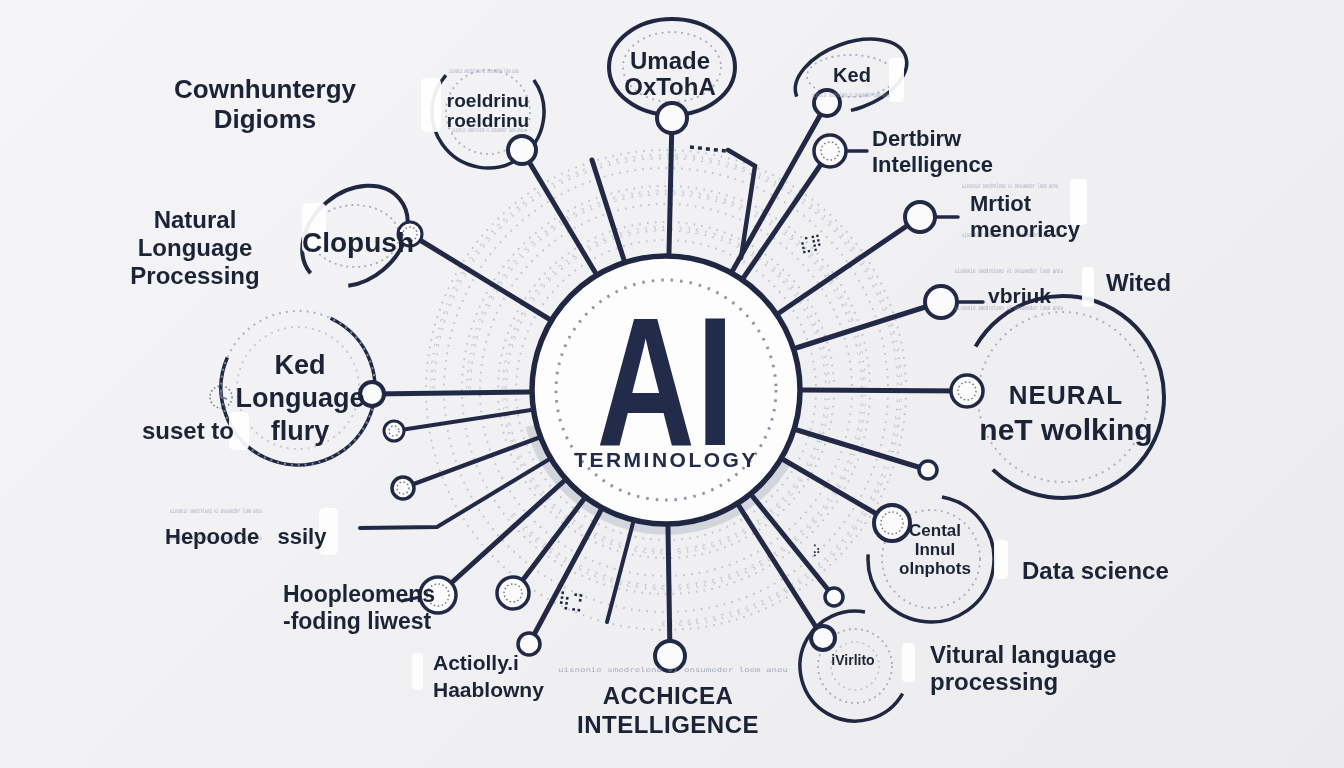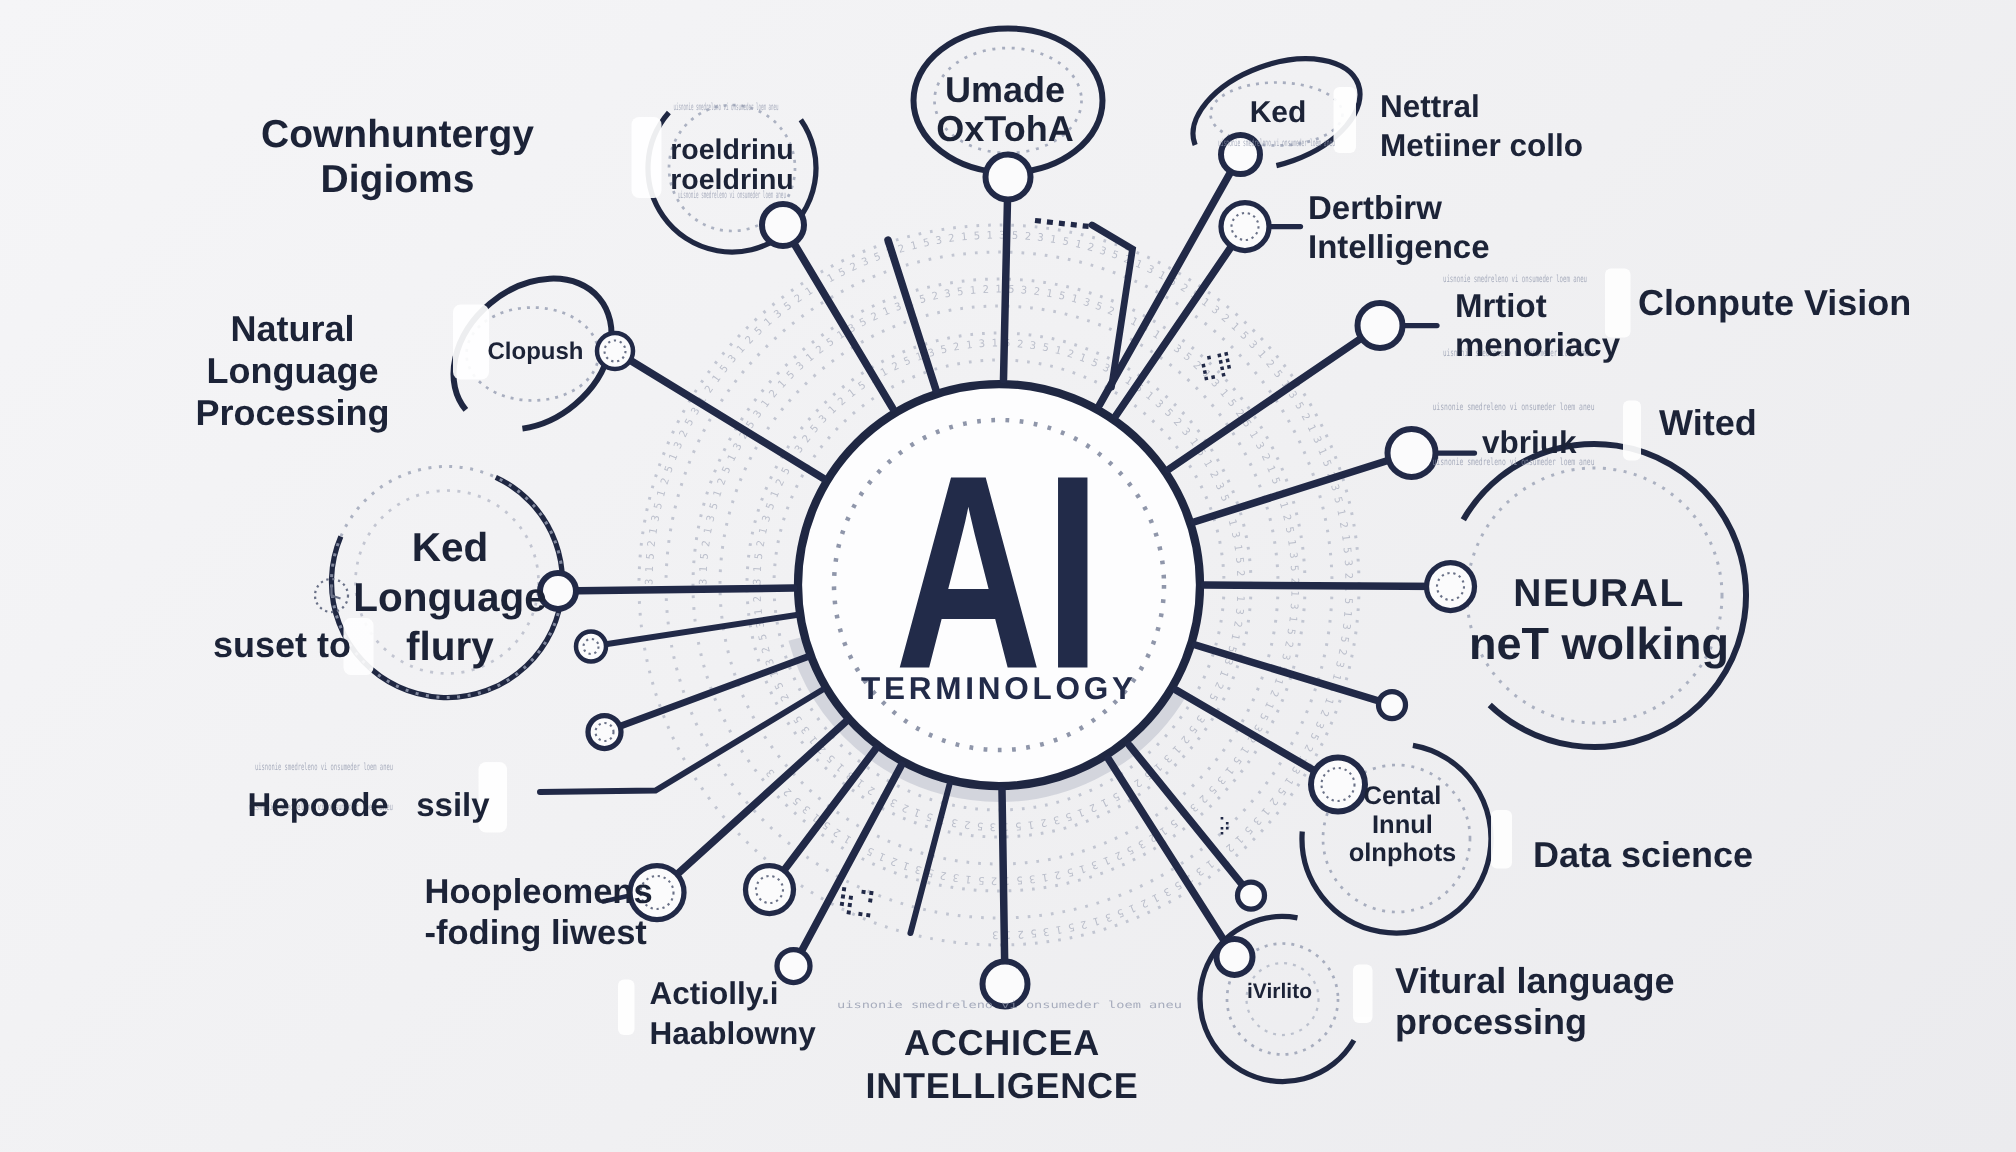--- a/index.html
+++ b/index.html
@@ -207,36 +207,31 @@
   <div>roeldrinu</div>
 </div>
 
 <div class="lbl c" style="left:600px;top:48px;width:140px;font-size:24px;line-height:26px;">
   <div>Umade</div>
   <div>OxTohA</div>
 </div>
 
 <div class="lbl c" style="left:802px;top:64px;width:100px;font-size:20px;">Ked</div>
 
-<div class="lbl" style="left:920px;top:59px;font-size:21px;line-height:26px;">
-  <div>Nettral</div>
-  <div>Metiiner collo</div>
-</div>
 
 <div class="lbl" style="left:872px;top:126px;font-size:22px;line-height:26px;">
   <div>Dertbirw</div>
   <div>Intelligence</div>
 </div>
 
 <div class="lbl" style="left:970px;top:191px;font-size:22px;line-height:26px;">
   <div>Mrtiot</div>
   <div>menoriacy</div>
 </div>
 
-<div class="lbl" style="left:1092px;top:189px;font-size:24px;">Clonpute Vision</div>
 
 <div class="lbl" style="left:988px;top:284px;font-size:21px;">vbriuk</div>
 
 <div class="lbl" style="left:1106px;top:269px;font-size:24px;">Wited</div>
 
 <div class="lbl c" style="left:966px;top:380px;width:200px;">
   <div style="font-size:26px;letter-spacing:1px;">NEURAL</div>
   <div style="font-size:30px;margin-top:1px;">neT wolking</div>
 </div>
 
@@ -278,15 +273,15 @@
   <div>Ked</div>
   <div>Longuage</div>
   <div>flury</div>
 </div>
 
 <div class="lbl r" style="left:95px;top:206px;width:200px;font-size:24px;line-height:28px;">
   <div>Natural Longuage</div>
   <div>Processing</div>
 </div>
 
-<div class="lbl c" style="left:302px;top:226px;width:110px;font-size:16px;">Clopush</div>
+<div class="lbl c" style="left:302px;top:226px;width:110px;font-size:28px;">Clopush</div>
 
 </div>
 
 </body></html>

